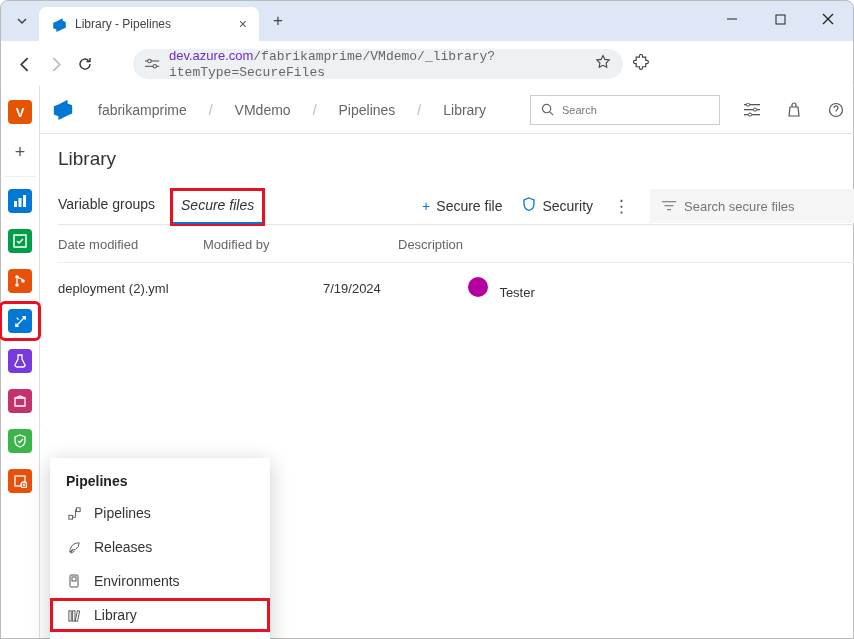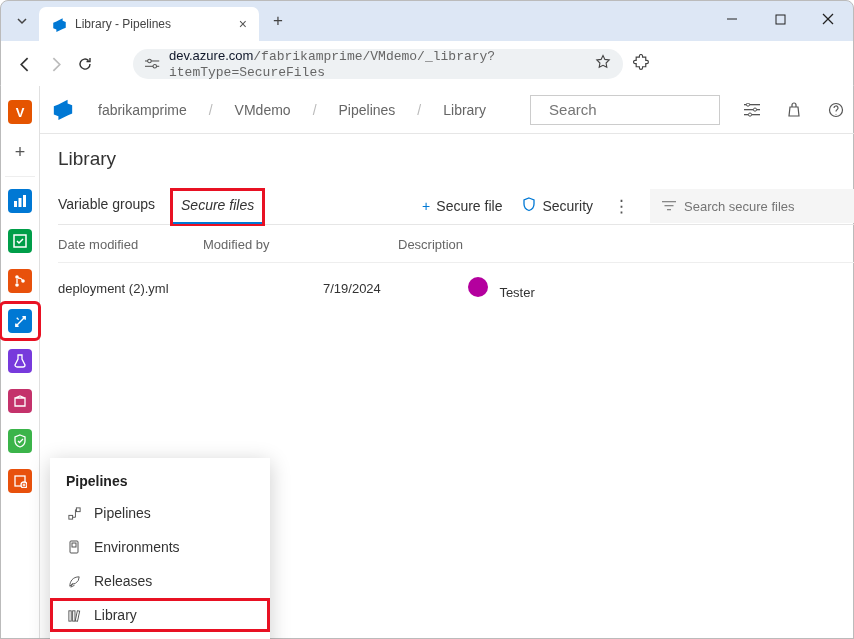--- a/index.html
+++ b/index.html
@@ -16,21 +16,21 @@
     .new-tab { font-size: 17px; color: #444; padding: 0 10px; }
     .window-controls { position: absolute; right: 8px; top: 4px; display: flex; gap: 14px; }
     .win-btn { width: 34px; height: 28px; display: flex; align-items: center; justify-content: center; color: #222; }
 
     .addr-bar { display: flex; align-items: center; height: 46px; background: #fff; gap: 10px; padding: 0 14px; }
     .nav-btn { color: #555; width: 20px; height: 20px; display: flex; align-items: center; justify-content: center; font-size: 16px; }
     .nav-btn.disabled { color: #bbb; }
     .url-box { flex: 1; display: flex; align-items: center; background: #eef1f3; border-radius: 16px; height: 30px; padding: 0 12px; gap: 8px; max-width: 490px; }
     .url-icon { font-size: 12px; color: #555; display:flex; }
     .url-text { font-size: 13px; color: #333; flex: 1; }
-    .url-host { color: #0f172a; }
+    .url-host { color: #6d28d9; }
     .url-path { color: #666; font-family: Liberation Mono, monospace; }
     .star { color: #555; }
     .ext-btn { color: #444; }
 
     
     .app-area { display: flex; height: calc(639px - 86px); border: 1px solid #bbb; border-top: none; position: relative; }
 
     
     .left-rail { width: 48px; background: #fff; border-right: 1px solid #e0e0e0; display: flex; flex-direction: column; align-items: center; padding-top: 8px; gap: 4px; }
     .rail-item { width: 38px; height: 36px; display: flex; align-items: center; justify-content: center; border-radius: 4px; position: relative; }
@@ -38,21 +38,21 @@
     .rail-divider { width: 30px; height: 1px; background: #eee; margin: 2px 0; }
     .highlight-red { outline: 3px solid #e81123; outline-offset: -1px; }
 
     
     .app-content { flex: 1; display: flex; flex-direction: column; }
     .app-header { height: 48px; display: flex; align-items: center; padding: 0 12px; gap: 22px; border-bottom: 1px solid #e6e6e6; }
     .logo { width: 24px; height: 24px; }
     .crumb { font-size: 14px; color: #666; }
     .crumb-sep { color: #bbb; font-size: 14px; }
     .search-global { display: flex; align-items: center; border: 1px solid #ccc; height: 30px; padding: 0 10px; gap: 8px; width: 190px; }
-    .search-global input { border: none; outline: none; font-size: 15px; flex: 1; background: transparent; }
+    .search-global input { border: none; outline: none; font-size: 11px; flex: 1; background: transparent; }
     .hdr-icon { width: 20px; height: 20px; display: flex; align-items: center; justify-content: center; color: #555; font-size: 14px; }
 
     .main-body { padding: 14px 18px; flex: 1; position: relative; }
     .page-title { font-size: 19px; color: #333; margin-bottom: 18px; font-weight: 400; }
 
     .tabs-row { display: flex; align-items: center; gap: 18px; border-bottom: 1px solid #e6e6e6; position: relative; }
     .tab-item { font-size: 14px; color: #333; padding: 8px 0 12px 0; position: relative; }
     .tab-item.active { font-weight: 400; font-style: italic; }
     .tab-underline { position: absolute; bottom: -1px; left: 0; right: 0; height: 2px; background: #0078d4; }
     .tab-highlight { outline: 3px solid #e81123; padding: 6px 8px 10px 8px; margin-bottom: -1px; }
@@ -350,34 +350,34 @@
           <svg width="15" height="15" viewBox="0 0 16 16">
             <rect x="2" y="10" width="4" height="4" stroke="#555" fill="none"></rect>
             <rect x="10" y="2" width="4" height="4" stroke="#555" fill="none"></rect>
             <path d="M6 12h3V4h1" stroke="#555" fill="none"></path>
           </svg>
         </span>
       <span>Pipelines</span>
     </div>
     <div class="flyout-item">
       <span class="fi-icon">
+          <svg width="15" height="15" viewBox="0 0 16 16">
+            <path d="M3 13c0-5 3-10 10-10l-1 4-3 3-4 1z M6 10l-2 4 4-2" stroke="#555" fill="none"></path>
+          </svg>
+        </span>
+      <span>Releases</span>
+    </div>
+    <div class="flyout-item">
+      <span class="fi-icon">
           <svg width="14" height="15" viewBox="0 0 14 15">
             <rect x="3" y="1" width="8" height="12" rx="1" stroke="#555" fill="none"></rect>
             <rect x="5" y="3" width="4" height="4" stroke="#555" fill="none"></rect>
           </svg>
         </span>
       <span>Environments</span>
-    </div>
-    <div class="flyout-item">
-      <span class="fi-icon">
-          <svg width="15" height="15" viewBox="0 0 16 16">
-            <path d="M3 13c0-5 3-10 10-10l-1 4-3 3-4 1z M6 10l-2 4 4-2" stroke="#555" fill="none"></path>
-          </svg>
-        </span>
-      <span>Releases</span>
     </div>
     <div class="flyout-item flyout-highlight">
       <span class="fi-icon">
           <svg width="15" height="15" viewBox="0 0 16 16">
             <rect x="2" y="3" width="2.5" height="11" stroke="#555" fill="none"></rect>
             <rect x="6" y="3" width="2.5" height="11" stroke="#555" fill="none"></rect>
             <rect x="10" y="3" width="2.5" height="11" stroke="#555" fill="none" transform="rotate(12 11 8)"></rect>
           </svg>
         </span>
       <span>Library</span>

